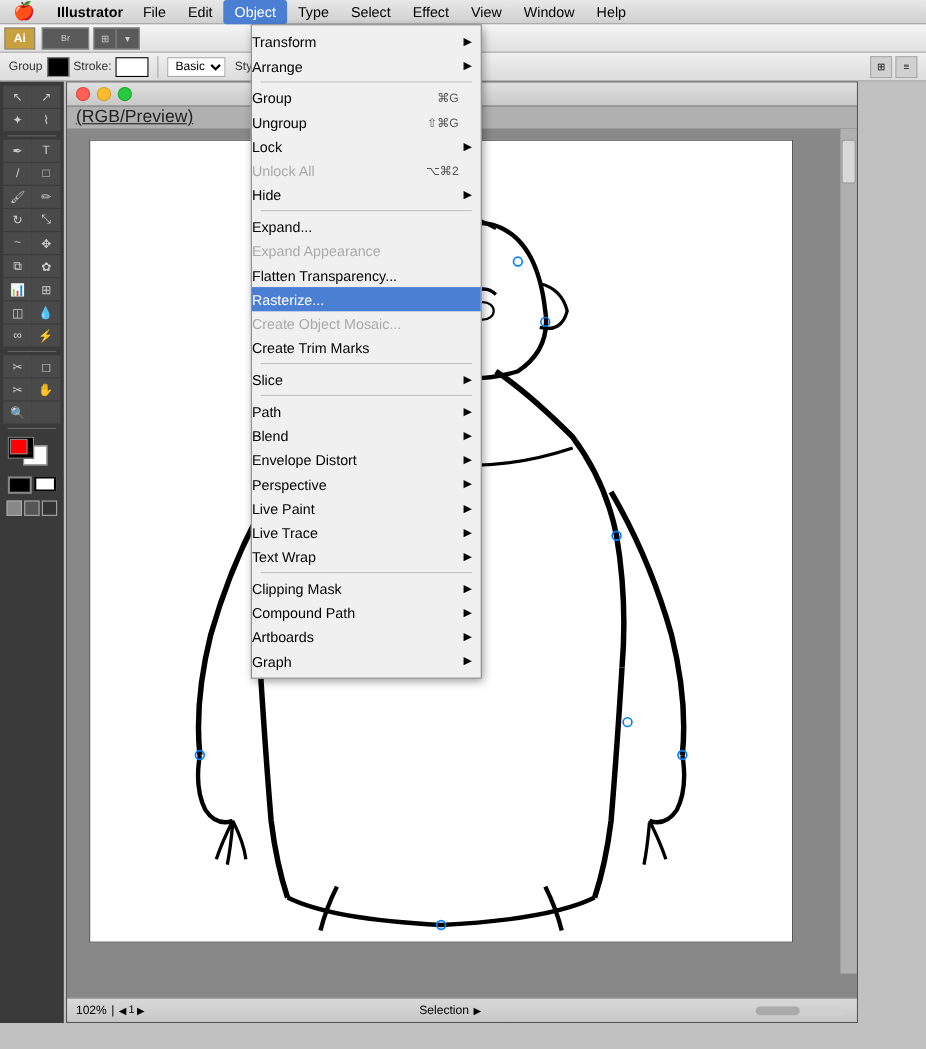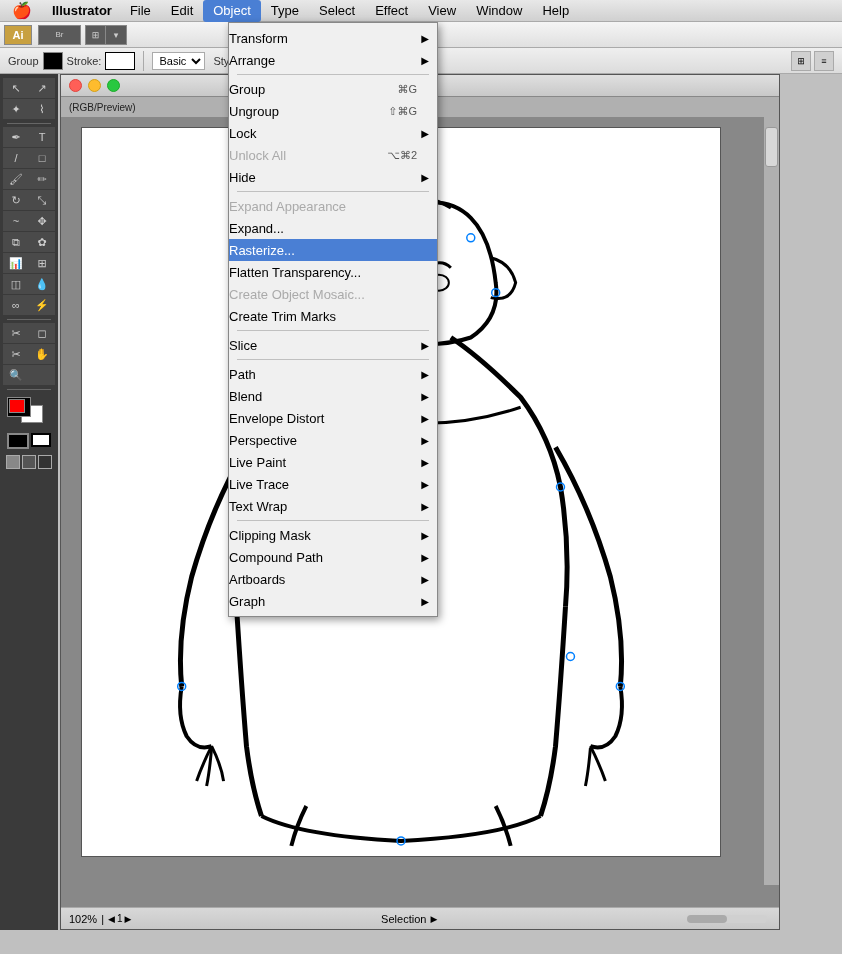--- a/index.html
+++ b/index.html
@@ -107,22 +107,23 @@
     .tl-yellow { background: #febc2e; border-color: #d4a017; }
     .tl-green { background: #28c840; border-color: #1aab29; }
 
     #window-tabbar {
       width: 100%;
       height: 20px;
       background: #b0b0b0;
       display: flex;
       align-items: center;
       padding: 0 8px;
-      font-size: 10px;
+      font-size: 16px;
       color: #222;
+      text-decoration: underline;
     }
 
     #canvas-area {
       width: 100%;
       height: calc(100% - 64px);
       background: #888;
       position: relative;
       overflow: hidden;
     }
     #canvas-page {
@@ -530,32 +531,32 @@
     </div>
     <div class="menu-item disabled">
       <span>Unlock All</span>
       <span class="menu-shortcut">⌥⌘2</span>
     </div>
     <div class="menu-item">
       <span>Hide</span>
       <span class="menu-arrow">▶</span>
     </div>
     <div class="menu-separator"></div>
+    <div class="menu-item">
+      <span>Expand...</span>
+    </div>
     <div class="menu-item disabled">
       <span>Expand Appearance</span>
     </div>
     <div class="menu-item">
-      <span>Expand...</span>
+      <span>Flatten Transparency...</span>
     </div>
     <div class="menu-item highlighted">
       <span>Rasterize...</span>
     </div>
-    <div class="menu-item">
-      <span>Flatten Transparency...</span>
-    </div>
     <div class="menu-item disabled">
       <span>Create Object Mosaic...</span>
     </div>
     <div class="menu-item">
       <span>Create Trim Marks</span>
     </div>
     <div class="menu-separator"></div>
     <div class="menu-item">
       <span>Slice</span>
       <span class="menu-arrow">▶</span>

